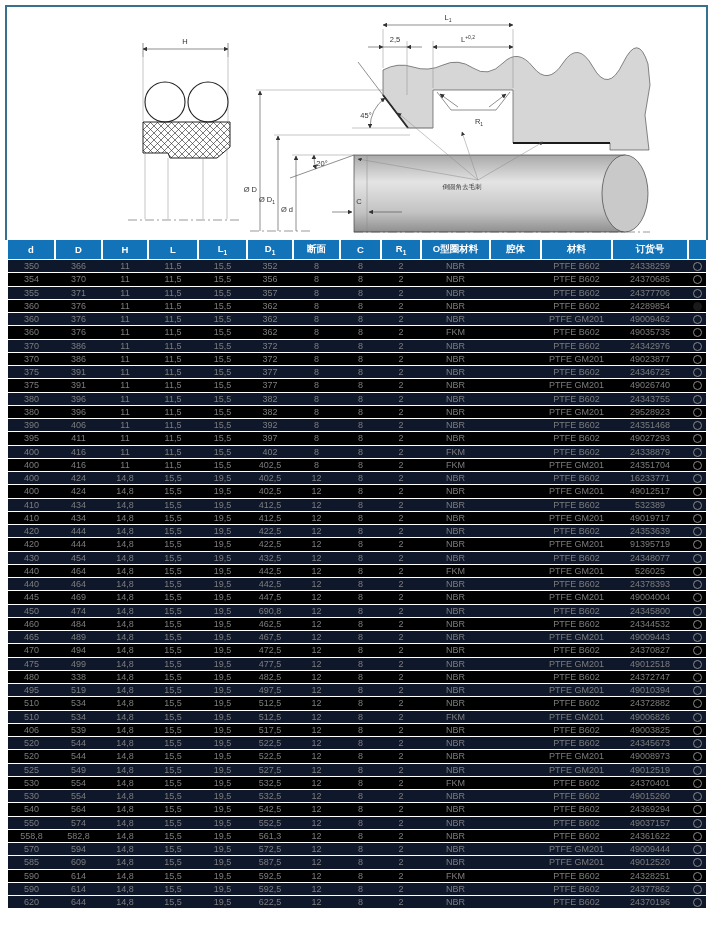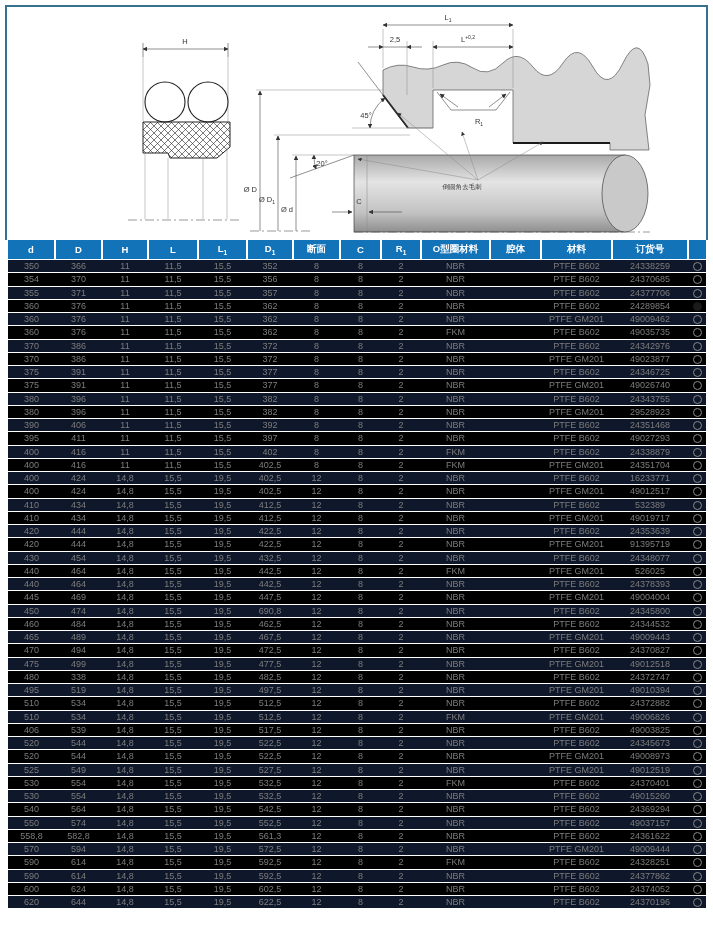--- a/index.html
+++ b/index.html
@@ -900,20 +900,36 @@
         <td>572,5</td>
         <td>12</td>
         <td>8</td>
         <td>2</td>
         <td>NBR</td>
         <td></td>
         <td>PTFE GM201</td>
         <td>49009444</td>
         <td><span class="ring"></span></td>
       </tr>
+      <tr class="odd">
+        <td>585</td>
+        <td>609</td>
+        <td>14,8</td>
+        <td>15,5</td>
+        <td>19,5</td>
+        <td>587,5</td>
+        <td>12</td>
+        <td>8</td>
+        <td>2</td>
+        <td>NBR</td>
+        <td></td>
+        <td>PTFE GM201</td>
+        <td>49012520</td>
+        <td><span class="ring"></span></td>
+      </tr>
       <tr class="even">
         <td>590</td>
         <td>614</td>
         <td>14,8</td>
         <td>15,5</td>
         <td>19,5</td>
         <td>592,5</td>
         <td>12</td>
         <td>8</td>
         <td>2</td>
@@ -932,36 +948,20 @@
         <td>592,5</td>
         <td>12</td>
         <td>8</td>
         <td>2</td>
         <td>NBR</td>
         <td></td>
         <td>PTFE B602</td>
         <td>24377862</td>
         <td><span class="ring"></span></td>
       </tr>
-      <tr class="even">
-        <td>600</td>
-        <td>624</td>
-        <td>14,8</td>
-        <td>15,5</td>
-        <td>19,5</td>
-        <td>602,5</td>
-        <td>12</td>
-        <td>8</td>
-        <td>2</td>
-        <td>NBR</td>
-        <td></td>
-        <td>PTFE B602</td>
-        <td>24374052</td>
-        <td><span class="ring"></span></td>
-      </tr>
       <tr class="odd">
         <td>620</td>
         <td>644</td>
         <td>14,8</td>
         <td>15,5</td>
         <td>19,5</td>
         <td>622,5</td>
         <td>12</td>
         <td>8</td>
         <td>2</td>

